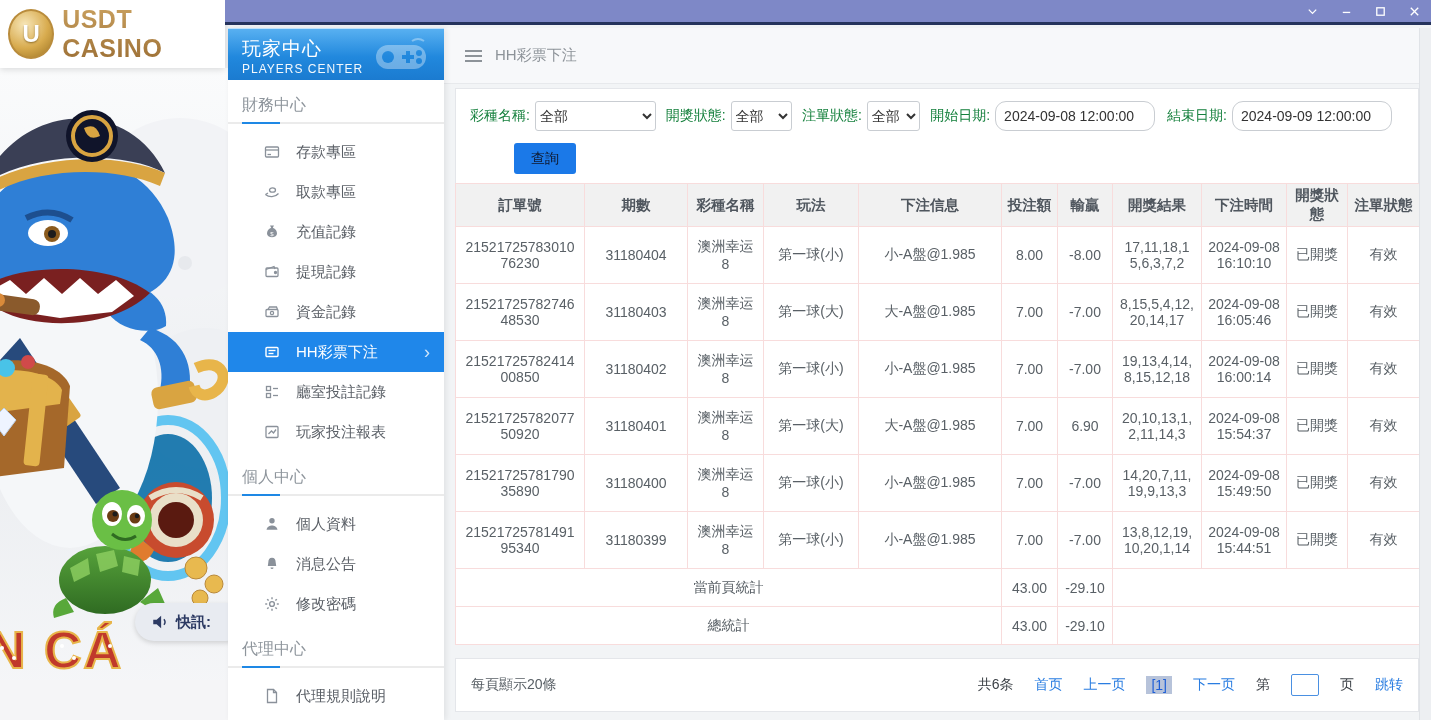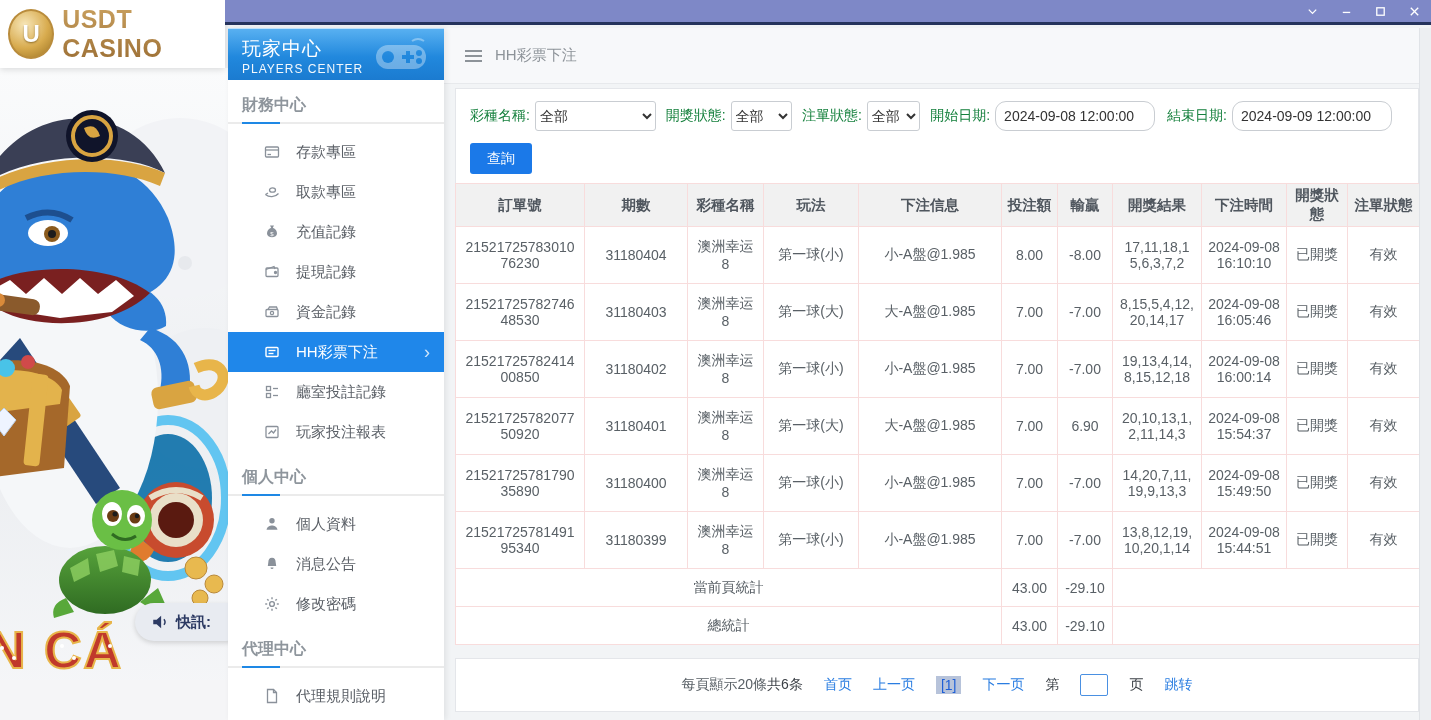--- a/index.html
+++ b/index.html
@@ -30,21 +30,21 @@
   .win-btn svg { width:13px; height:13px; stroke:#ffffff; stroke-width:1.4; fill:none; }
 
   
   .sidebar { position:absolute; left:228px; top:28px; width:216px; height:692px; background:#ffffff;
     box-shadow:2px 0 6px rgba(0,0,0,.08); z-index:5; overflow:hidden; }
   .sb-header { height:52px; background:linear-gradient(180deg,#58b0f1 0%,#2188dd 55%,#1b7bd0 100%);
     border-top:1px solid #bfe2fb; position:relative; padding:7px 3px 0 14px; color:#fff; }
   .sb-header .t1 { font-size:19px; letter-spacing:1px; }
   .sb-header .t2 { font-size:12px; letter-spacing:1px; opacity:.95; }
   .sb-header .gamepad { position:absolute; right:14px; top:8px; width:58px; height:36px; opacity:.35; }
-  .nav-section { margin:15px 0 6px 14px; font-size:16px; color:#8e959c;font-weight:bold; }
+  .nav-section { margin:15px 0 6px 14px; font-size:16px; color:#8e959c; }
   .nav-underline { height:2px; background:#ebebeb; margin:0 0 8px 0; position:relative; }
   .nav-underline::before { content:""; position:absolute; left:14px; top:0; width:38px; height:2px; background:#1e88e5; }
   .nav-item { height:40px; display:flex; align-items:center; color:#5a5f66; font-size:15px; cursor:pointer; position:relative; }
   .nav-item .nav-icon { width:16px; height:16px; margin-left:36px; color:#8a919a; display:inline-flex; }
   .nav-item .nav-icon svg { width:16px; height:16px; }
   .nav-item .nav-label { margin-left:16px; }
   .nav-item.active { background:#1f87ea; color:#ffffff; }
   .nav-item.active .nav-icon { color:#ffffff; }
   .nav-item.active .nav-chevron { position:absolute; right:14px; font-size:18px; color:#cfe6fb; }
 
@@ -55,32 +55,32 @@
   .page-header .burger { margin-left:21px; width:17px; height:14px; color:#8d9399; cursor:pointer; }
   .page-header .ptitle { margin-left:13px; font-size:15px; color:#8d9399; }
 
   .filter-card { position:absolute; left:11px; right:12px; top:60px; height:96px; background:#fff; border:1px solid #e4e6ea; padding:12px 14px; }
   .filter-row { display:flex; align-items:center; flex-wrap:nowrap; }
   .f-label { font-size:14px; color:#15803d; margin-right:5px; white-space:nowrap; }
   .sel { height:30px; border:1px solid #c9cdd2; border-radius:3px; background:#fff; color:#333; font-size:14px; margin-right:10px; }
   .w120 { width:122px; } .w62 { width:62px; } .w52 { width:54px; }
   .date-input { height:30px; width:160px; border:1px solid #c9cdd2; border-radius:11px; padding:0 8px; font-size:14px; color:#333; margin-right:12px; }
   .search-btn { margin-top:12px; height:31px; padding:0 17px; background:#1b79e8; border:none; border-radius:3px;
-    color:#ffffff; font-size:14px; cursor:pointer; }
+    color:#0f172a; font-size:14px; cursor:pointer;margin-left:44px; }
 
   .table-card { position:absolute; left:11px; right:12px; top:155px; }
   table.bet { width:100%; border-collapse:collapse; table-layout:fixed; background:#fff; }
   table.bet th, table.bet td { border:1px solid #f8dcdc; text-align:center; font-size:14px; color:#596066;
     padding:2px 6px; word-break:break-all; }
   table.bet th { background:#f1f1f1; font-weight:bold; color:#4f565e; height:40px; font-size:14.5px; padding:2px 2px; }
   table.bet td { height:57px; }
   table.bet tr.sum-row td { height:38px; }
 
   .pagination-card { position:absolute; left:11px; right:12px; top:630px; height:54px; background:#fff; border:1px solid #e4e6ea;
-    display:flex; align-items:center; justify-content:center; padding:0 15px; }
+    display:flex; align-items:center; justify-content:space-between; padding:0 15px; }
   .pg-left { font-size:14px; color:#596066; }
   .pg-right { display:flex; align-items:center; gap:21px; font-size:14px; color:#3a3f45; }
   .pg-link { color:#2a7de1; cursor:pointer; text-decoration:none; }
   .pg-current { background:#b7c3da; color:#1e5fd6; padding:1px 5px; cursor:default; }
   .pg-input { width:28px; height:22px; border:1px solid #4a90e2; border-radius:2px; text-align:center; font-size:13px; }
 
   .scroll-strip { position:absolute; right:0; top:28px; width:12px; height:692px; background:#edeff2; border-left:1px solid #e0e3e7; z-index:4; }
 </style>
 </head>
 <body>

